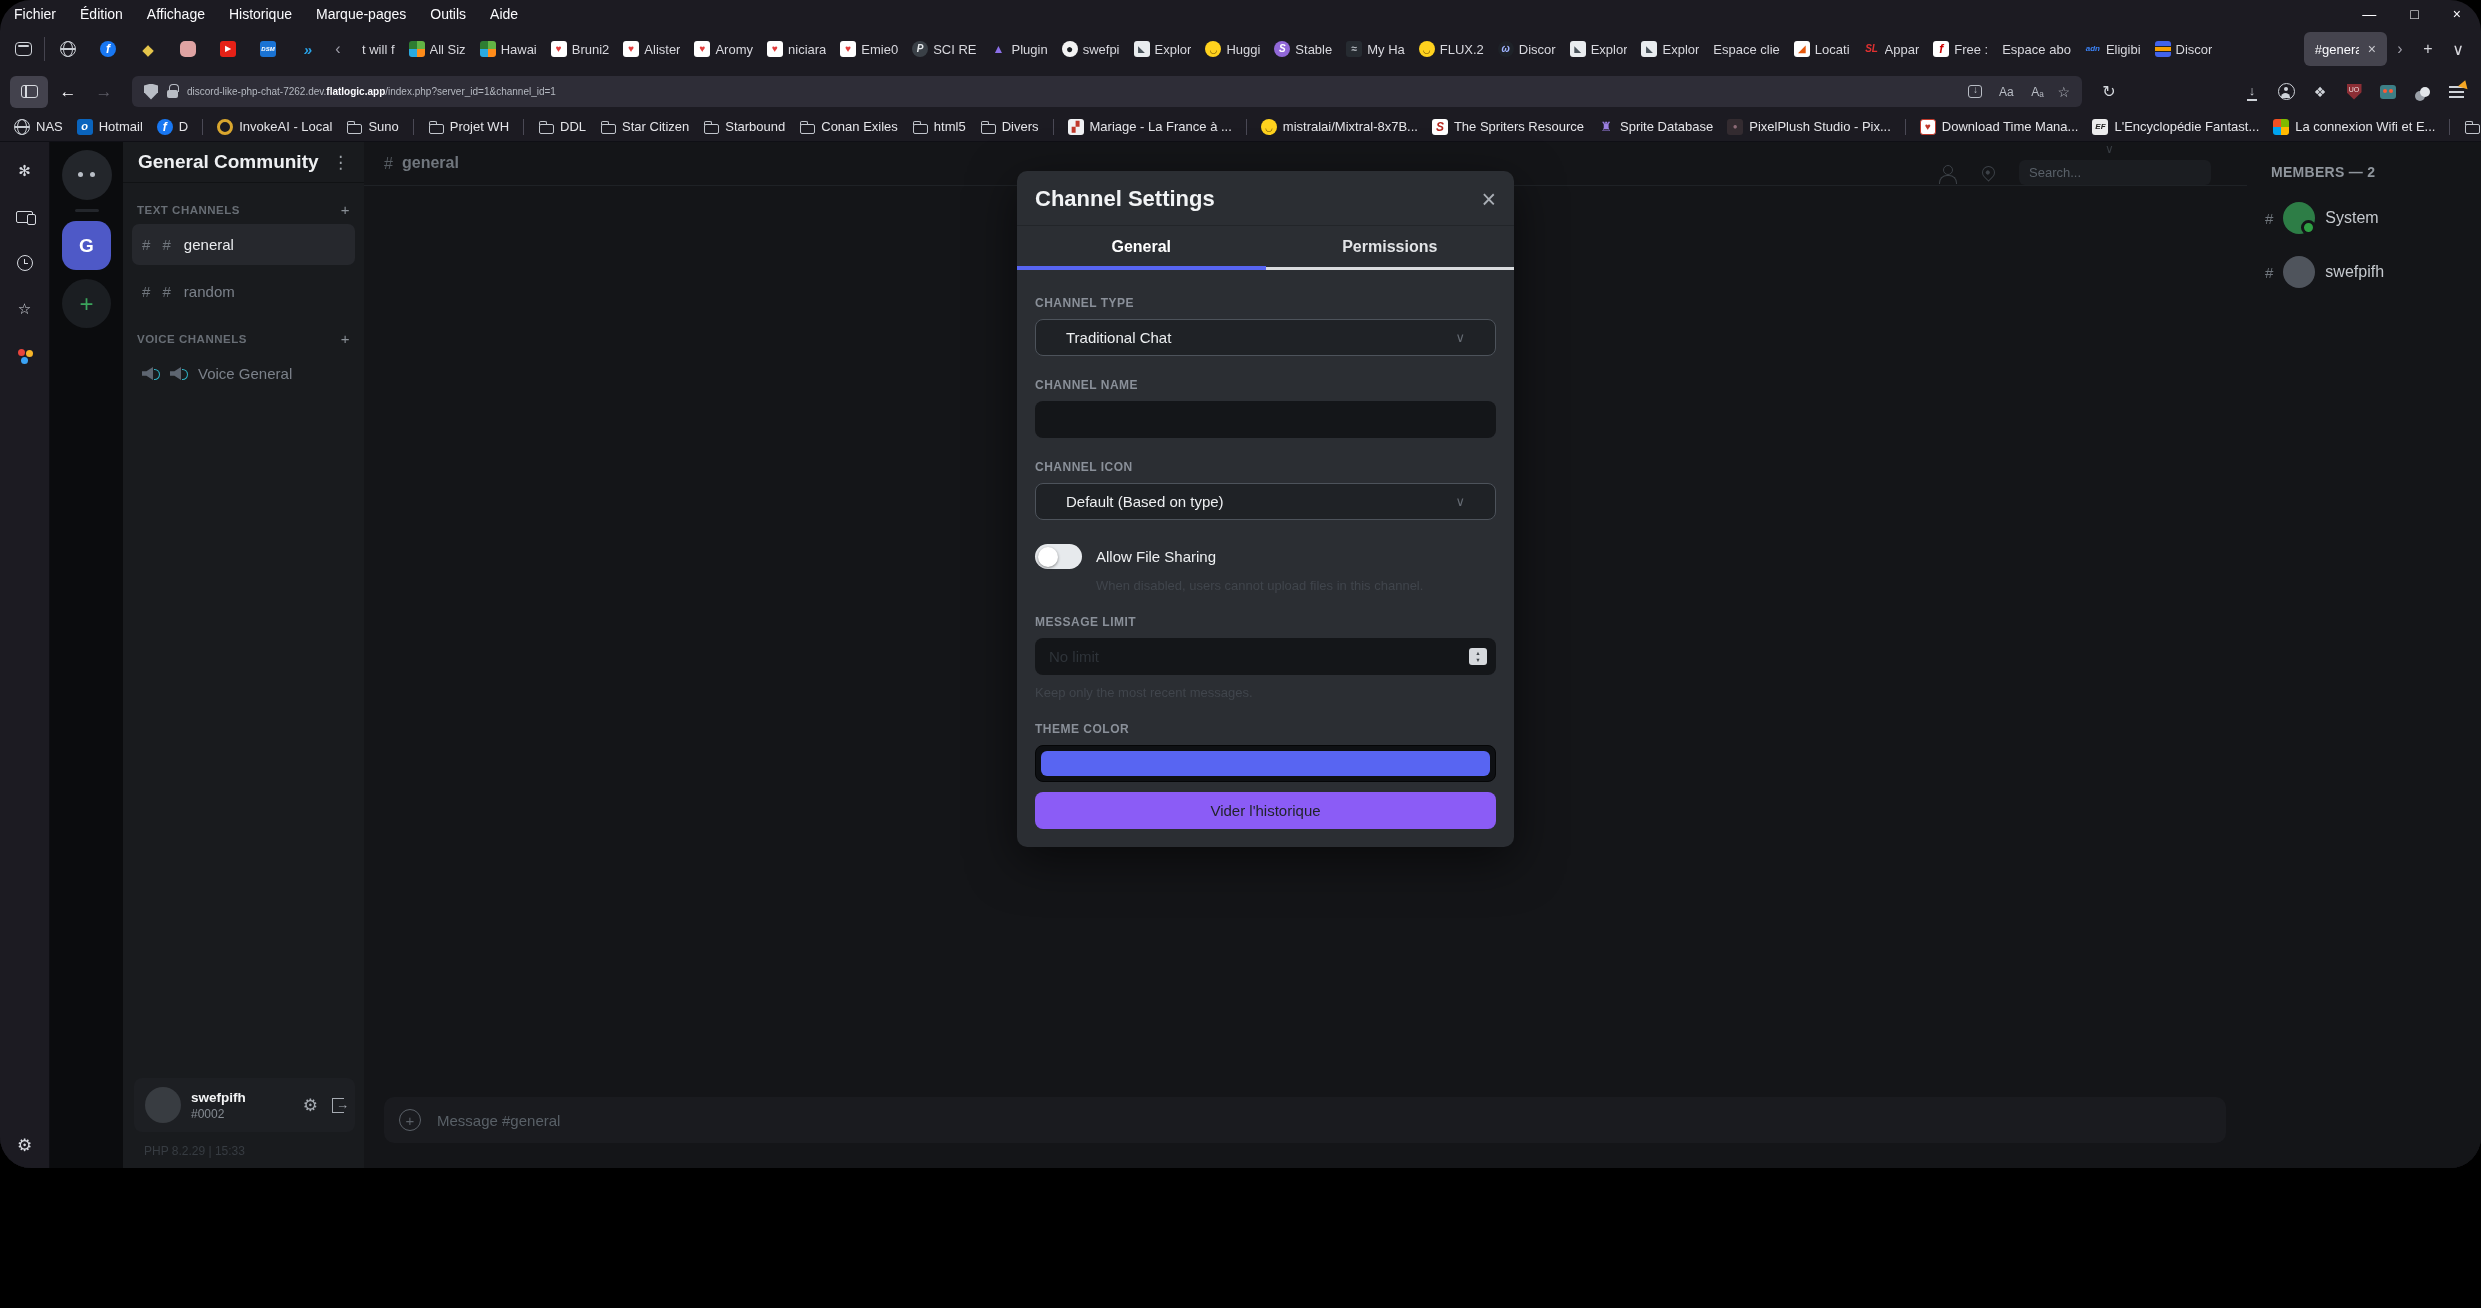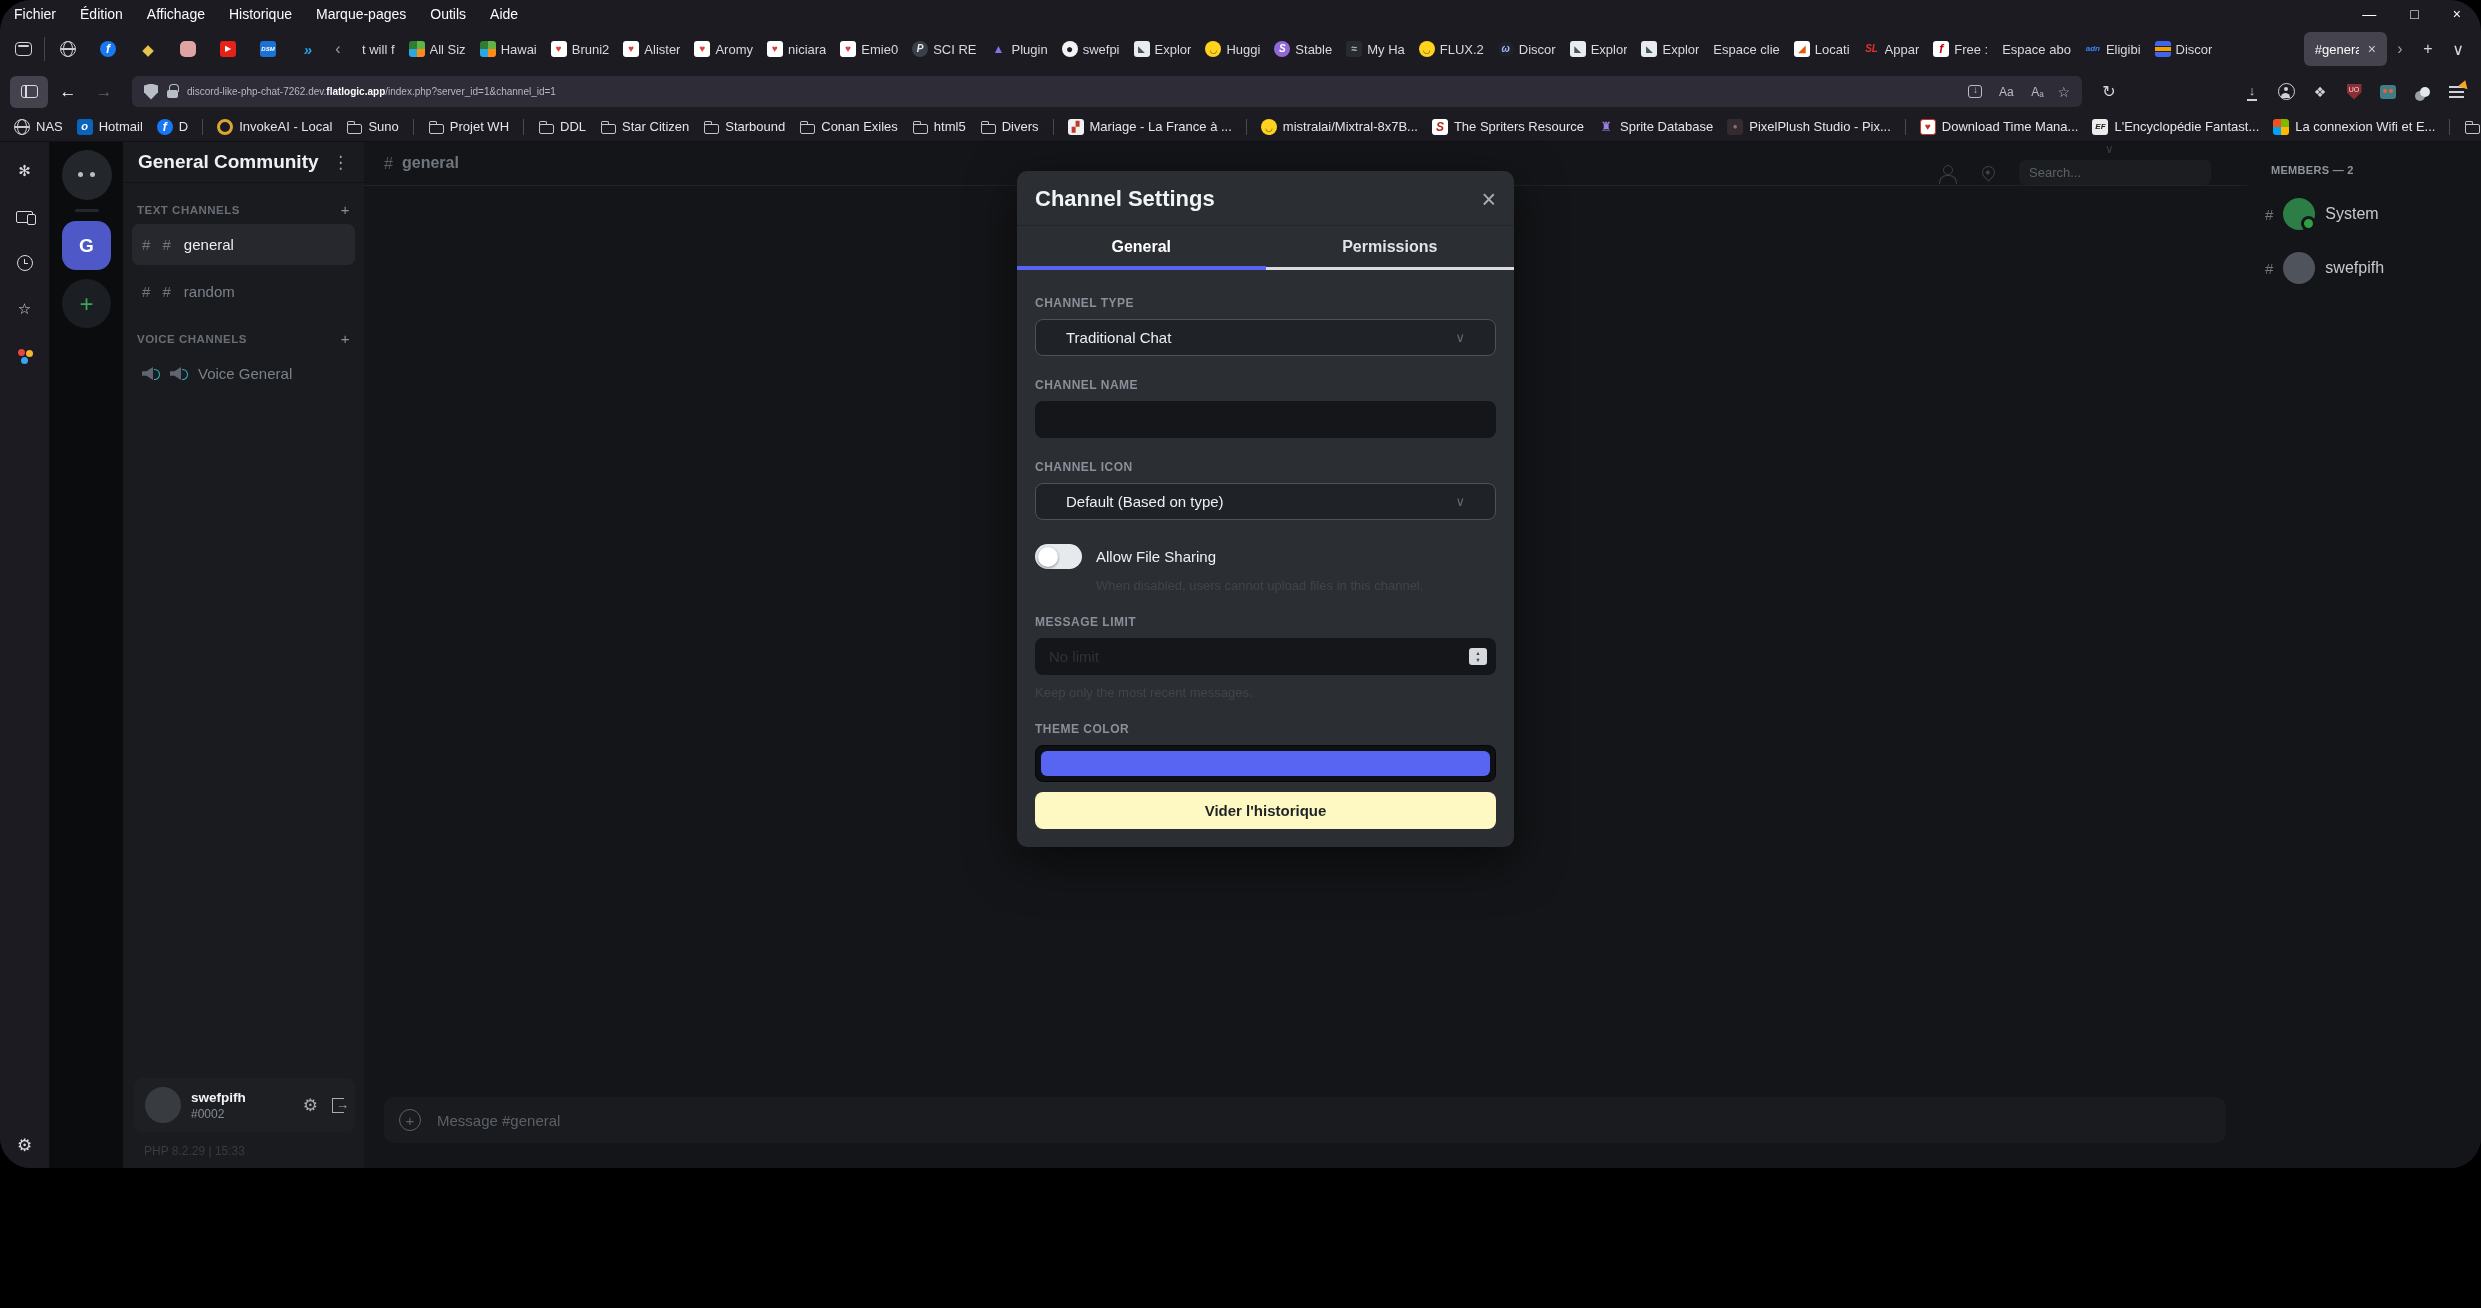--- a/index.html
+++ b/index.html
@@ -160,21 +160,21 @@
   .ic-pin::after { content:""; position:absolute; left:3.3px; top:3.3px; width:3.5px; height:3.5px; border-radius:50%; background:#3c4147; }
   .search-wrap { position:relative; }
   .search-chev { position:absolute; top:-18px; left:86px; color:#383d43; font-size:12px; }
   .search { width:192px; height:25px; background:#1b1d21; border:none; border-radius:6px; color:#c6cacf; font-size:13px; padding:0 10px; outline:none; }
   .search::placeholder { color:#596068; }
   .composer { position:absolute; left:20px; right:21px; bottom:25px; height:46px; background:#1a1b1f; border-radius:10px; display:flex; align-items:center; padding:0 15px; gap:16px; }
   .ic-plus-circle { width:22px; height:22px; border:1.6px solid #5a6067; border-radius:50%; color:#5a6067; font-size:15px; display:flex; align-items:center; justify-content:center; }
   .composer-ph { color:#596067; font-size:15px; }
 
   .memberscol { width:234px; padding:22px 0 0 14px; }
-  .mb-title { color:#8f959c; font-size:11px; font-weight:700; margin-left:10px; letter-spacing:.3px; }
+  .mb-title { color:#8f959c; font-size:14px; font-weight:700; margin-left:10px; letter-spacing:.3px; }
   .mb-row { display:flex; align-items:center; gap:10px; margin:22px 0 0 4px; }
   .mb-prefix { color:#6f757c; font-size:15px; }
   .m-avatar { width:32px; height:32px; border-radius:50%; position:relative; display:inline-block; }
   .m-avatar.green { background:#2d7d46; }
   .m-avatar.gray { background:#4f545c; }
   .m-avatar.online::after { content:""; position:absolute; right:-1px; bottom:-1px; width:9px; height:9px; border-radius:50%; background:#2ea043; border:3px solid #141518; }
   .mb-name { color:#c6cacf; font-size:16px; }
 
   
   .modal { position:absolute; left:1017px; top:171px; width:497px; background:#2b2e33; border-radius:10px; box-shadow:0 14px 48px rgba(0,0,0,.55); padding-bottom:18px; }
@@ -196,21 +196,21 @@
   .m-toggle-row { display:flex; align-items:center; margin-top:24px; }
   .switch { width:47px; height:25px; border-radius:13px; background:#e7eaed; position:relative; flex:0 0 auto; }
   .switch::after { content:""; position:absolute; left:3px; top:2.5px; width:20px; height:20px; border-radius:50%; background:#fff; box-shadow:0 1px 3px rgba(0,0,0,.45); }
   .toggle-label { margin-left:14px; color:#eef0f2; font-size:15px; }
   .m-help { font-size:13px; color:#40454c; margin-top:10px; }
   .help-indent { margin-left:61px; margin-top:9px; }
   .m-color { margin-top:9px; height:37px; background:#0e1013; border:1px solid #050607; border-radius:8px; padding:5px; }
   .m-color-swatch { width:100%; height:100%; background:#5865f2; border-radius:6px; }
   .m-btn { height:37px; border-radius:8px; display:flex; align-items:center; justify-content:center; font-size:15px; margin-top:10px; }
   .m-btn.save { background:#1b74f2; color:#fff; margin-top:16px; }
-  .m-btn.warn { background:#fef9c3; color:#1f2327;font-weight:bold; }
+  .m-btn.warn { background:#8b5cf6; color:#1f2327; }
   .m-btn.danger { background:#dc3545; color:#fff; }
 </style>
 </head>
 <body>
 
 <div class="viewport">
 
   <div class="menubar">
     <div class="menu-items" id="menu-items">
         <span class="menu-item">Fichier</span>

